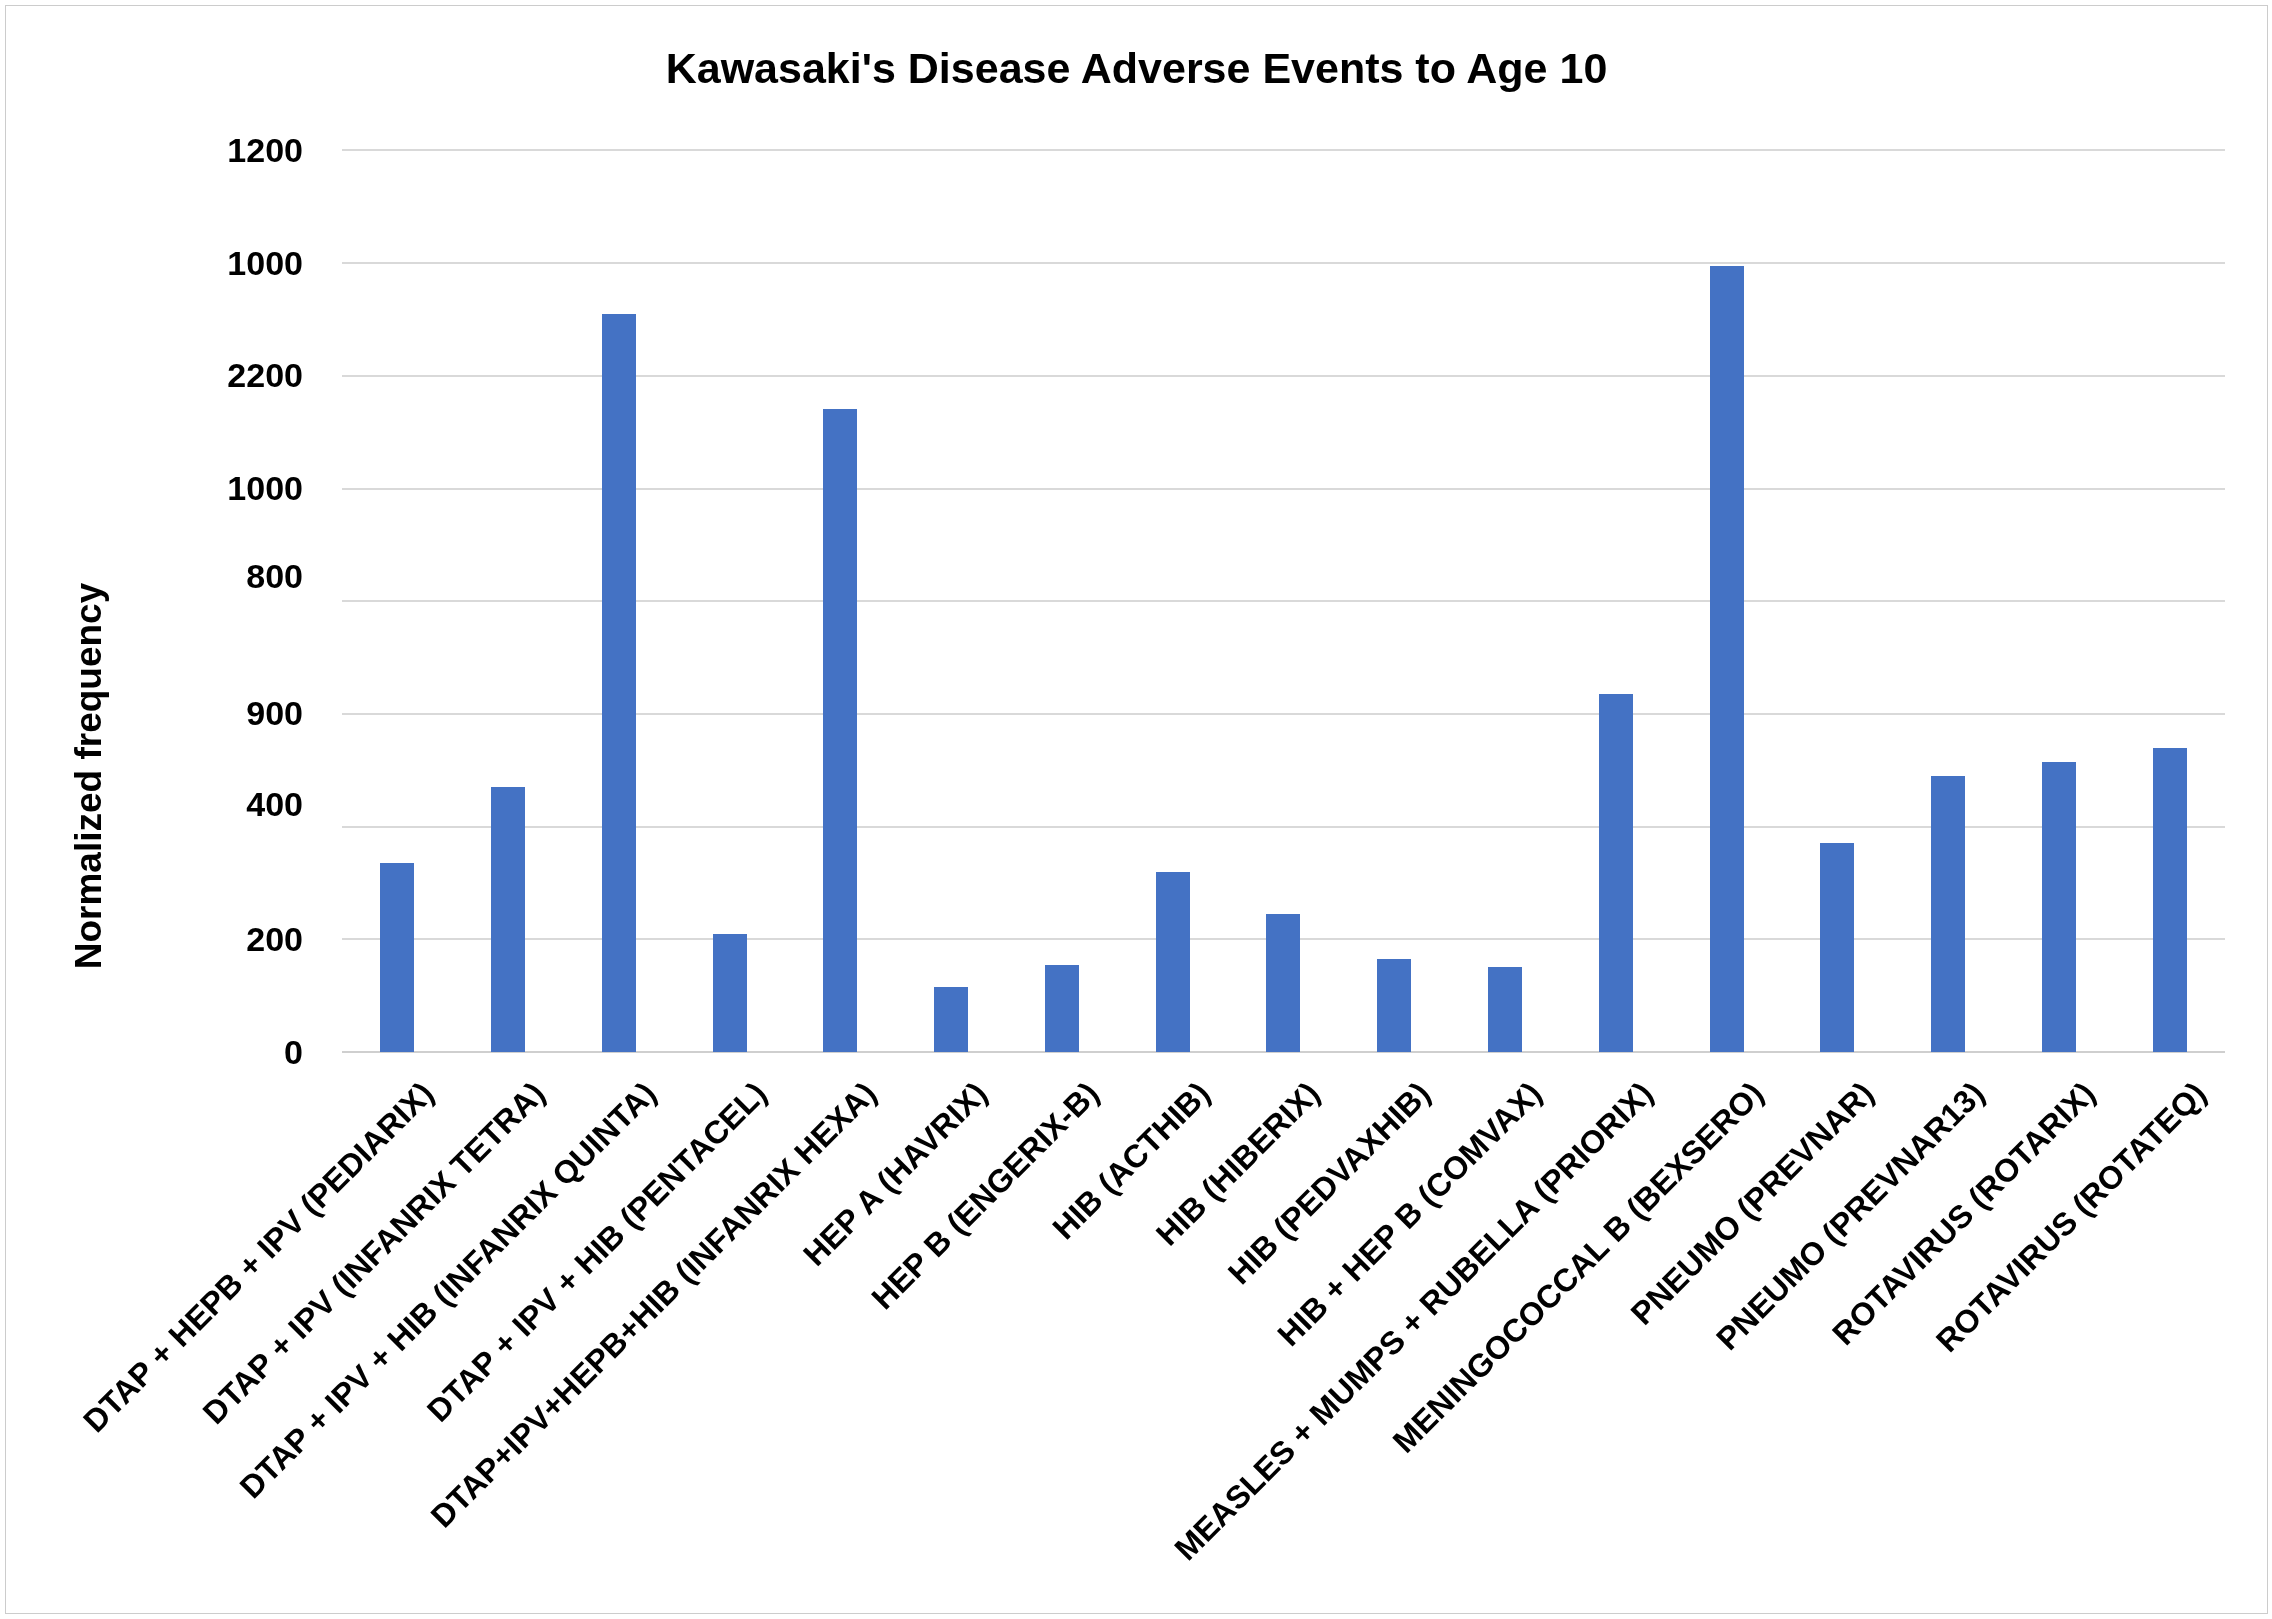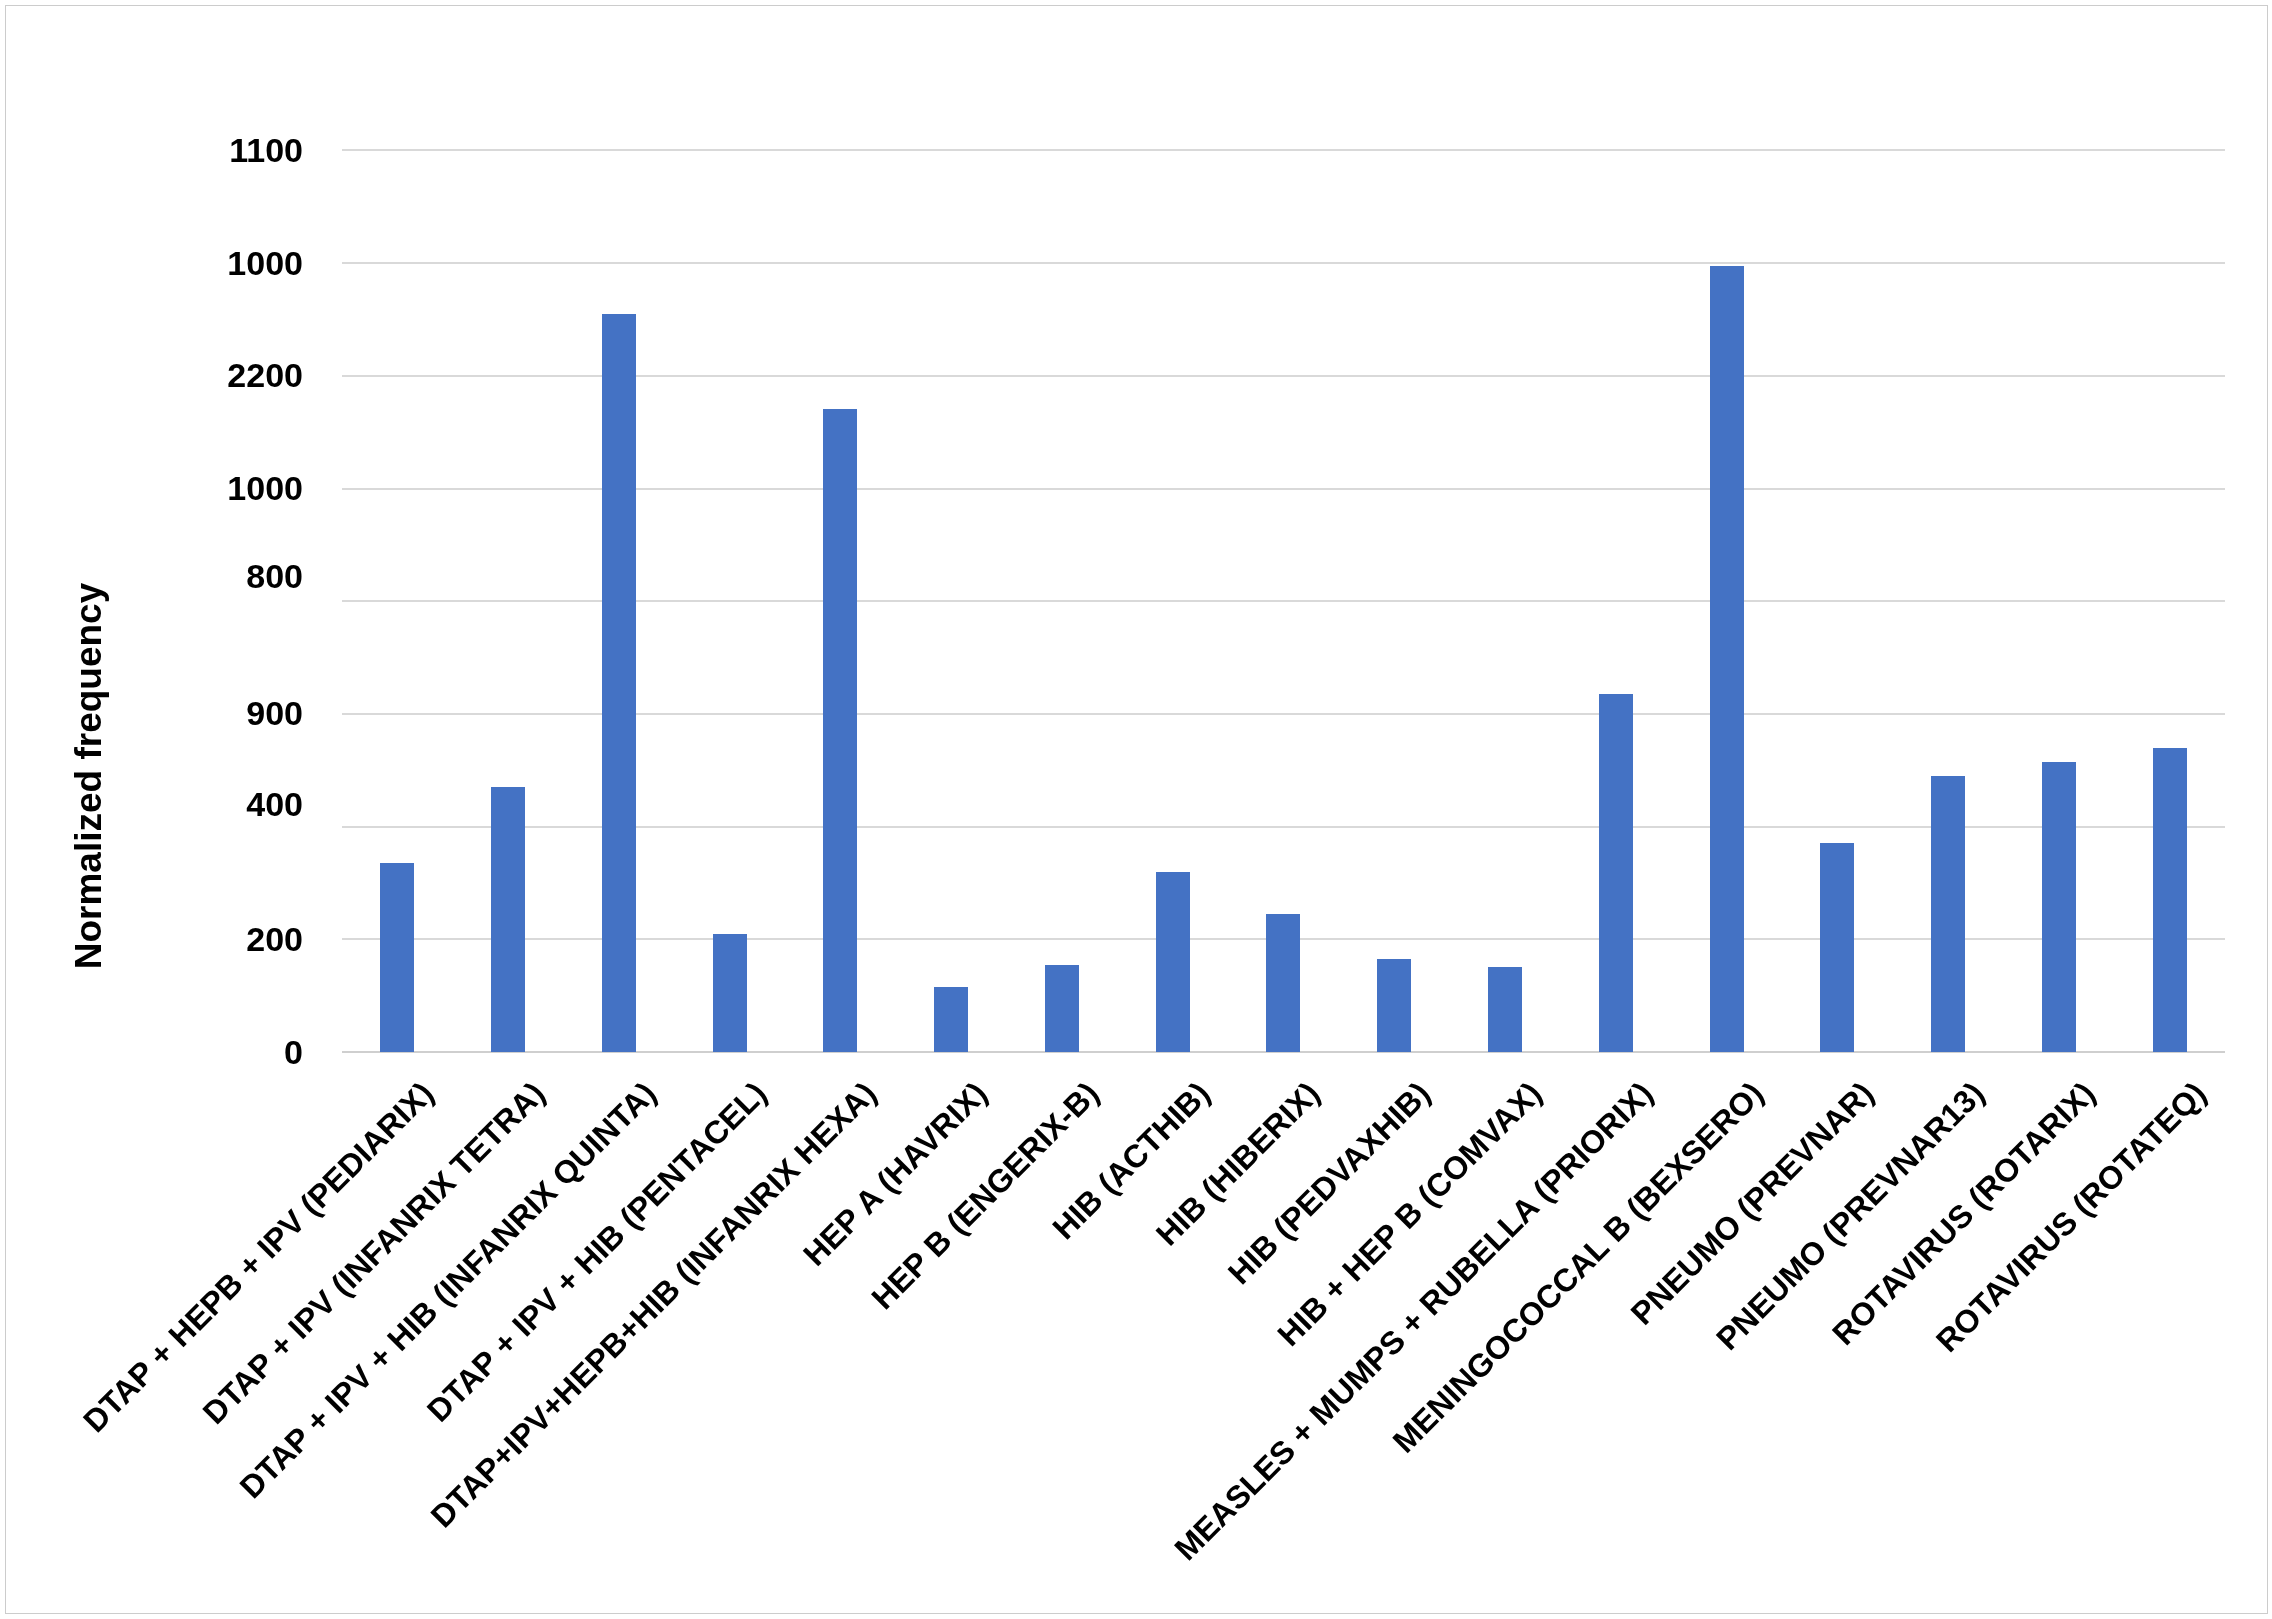--- a/index.html
+++ b/index.html
@@ -95,20 +95,21 @@
     font-weight: 700;
     color: #000000;
   }
 </style>
 </head>
 <body>
 
 <div class="page">
   <div class="frame"></div>
 
+  <div class="chart-title">Kawasaki's Disease Adverse Events to Age 10</div>
 
   <div class="y-axis-title">
     <span>Normalized frequency</span>
   </div>
 
   <div class="plot-area">
       <div class="gridline baseline" style="top: 901px;"></div>
       <div class="gridline" style="top: 788px;"></div>
       <div class="gridline" style="top: 676px;"></div>
       <div class="gridline" style="top: 563px;"></div>
@@ -138,21 +139,21 @@
 
   <div id="y-ticks">
       <div class="y-tick-label" style="top: 1052px;">0</div>
       <div class="y-tick-label" style="top: 939px; margin-left: 8px;">200</div>
       <div class="y-tick-label" style="top: 804px;">400</div>
       <div class="y-tick-label" style="top: 713px;">900</div>
       <div class="y-tick-label" style="top: 576px;">800</div>
       <div class="y-tick-label" style="top: 488px;">1000</div>
       <div class="y-tick-label" style="top: 375px;">2200</div>
       <div class="y-tick-label" style="top: 263px;">1000</div>
-      <div class="y-tick-label" style="top: 150px;">1100</div>
+      <div class="y-tick-label" style="top: 150px;">1200</div>
     </div>
   <div id="x-ticks">
       <div class="x-tick-label" style="right: 1858px;">DTAP + HEPB + IPV (PEDIARIX)</div>
       <div class="x-tick-label" style="right: 1747px;">DTAP + IPV (INFANRIX TETRA)</div>
       <div class="x-tick-label" style="right: 1636px;">DTAP + IPV + HIB (INFANRIX QUINTA)</div>
       <div class="x-tick-label" style="right: 1525px;">DTAP + IPV + HIB (PENTACEL)</div>
       <div class="x-tick-label" style="right: 1415px;">DTAP+IPV+HEPB+HIB (INFANRIX HEXA)</div>
       <div class="x-tick-label" style="right: 1304px;">HEP A (HAVRIX)</div>
       <div class="x-tick-label" style="right: 1193px;">HEP B (ENGERIX-B)</div>
       <div class="x-tick-label" style="right: 1082px;">HIB (ACTHIB)</div>

